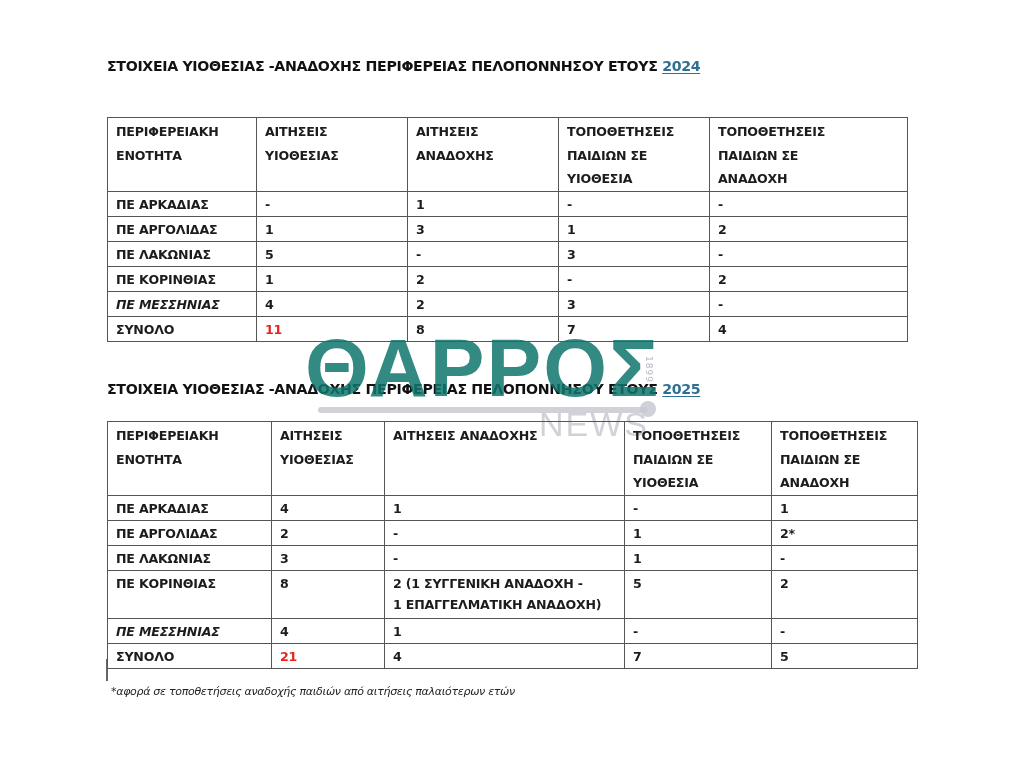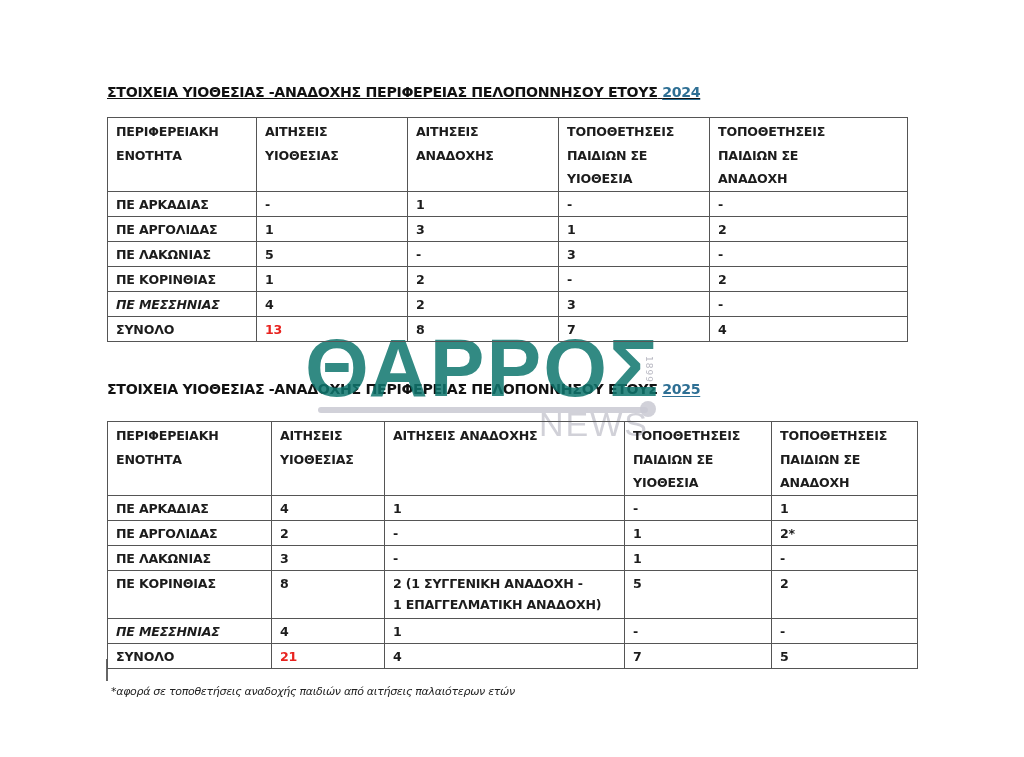--- a/index.html
+++ b/index.html
@@ -5,21 +5,21 @@
   html, body { margin: 0; padding: 0; }
   body {
     width: 1024px; height: 757px; background: #ffffff; position: relative; overflow: hidden;
     font-family: "DejaVu Sans", "Liberation Sans", sans-serif; color: #1a1a1a;
   }
   .title {
     position: absolute; left: 107px; font-size: 14.2px; font-weight: bold; letter-spacing: -0.35px;
     white-space: nowrap; color: #111;
   }
   .title .year { color: #2e6f94; text-decoration: underline; text-underline-offset: 2px; }
-  .t1-title { top: 84px; text-decoration: underline; }
+  .t1-title { top: 58px; }
   .t2-title { top: 381px; }
 
   table { position: absolute; border-collapse: collapse; table-layout: fixed; z-index: 2; padding-left: 11px; }
   td {
     border: 1.5px solid #555; vertical-align: top; padding: 2px 8px 0 8px;
     font-size: 12.6px; font-weight: bold; line-height: 23px; letter-spacing: -0.2px;
     color: #1c1c1c; white-space: nowrap; overflow: hidden;
   }
   td.italic { font-style: italic; }
   td.red { color: #e8231f; }
@@ -119,21 +119,21 @@
   </tr>
   <tr class="row">
     <td class="italic">ΠΕ ΜΕΣΣΗΝΙΑΣ</td>
     <td>4</td>
     <td>2</td>
     <td>3</td>
     <td>-</td>
   </tr>
   <tr class="row">
     <td>ΣΥΝΟΛΟ</td>
-    <td class="red">13</td>
+    <td class="red">11</td>
     <td>8</td>
     <td>7</td>
     <td>4</td>
   </tr>
 </tbody>
   </table>
 
 <div class="title t2-title">
   <span>ΣΤΟΙΧΕΙΑ ΥΙΟΘΕΣΙΑΣ -ΑΝΑΔΟΧΗΣ ΠΕΡΙΦΕΡΕΙΑΣ ΠΕΛΟΠΟΝΝΗΣΟΥ ΕΤΟΥΣ</span>
   <span class="year">2025</span>

